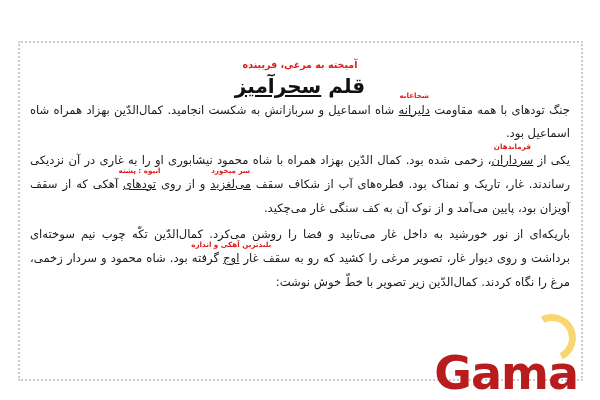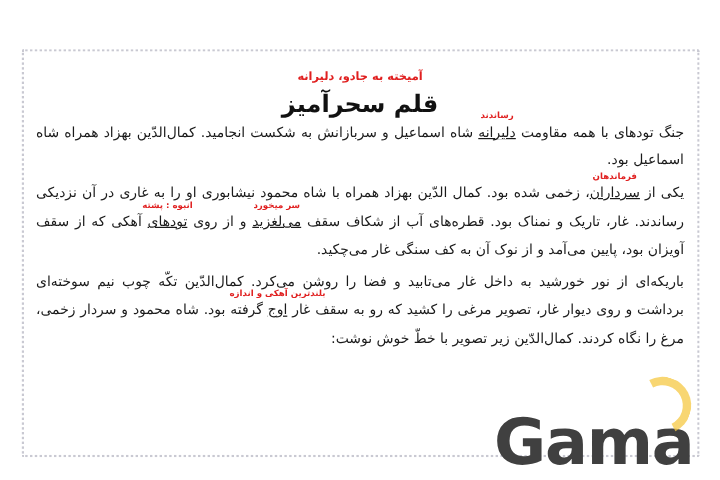--- a/index.html
+++ b/index.html
@@ -34,24 +34,24 @@
     border: 2px dotted #c9c9d2;
     border-radius: 2px;
     pointer-events: none;
   }
 
   
   #watermark {
     position: absolute;
     right: 22px;
     bottom: 4px;
-    font-size: 53px;
+    font-size: 46px;
     font-weight: bold;
     letter-spacing: -1px;
-    color: #404040;
+    color: #b91c1c;
     font-family: "DejaVu Sans", "Liberation Sans", sans-serif;
     line-height: 1;
     user-select: none;
     direction: ltr;
   }
   #watermark-arc {
     position: absolute;
     right: 24px;
     bottom: 38px;
     width: 34px;
@@ -84,20 +84,21 @@
   }
   .main-title {
     text-align: center;
     font-size: 20px;
     font-weight: bold;
     color: #111111;
     line-height: 1.1;
     margin: 0 0 2px 0;
   }
   .main-title .u {
+    text-decoration: underline;
     text-underline-offset: 2px;
   }
 
   .para {
     font-size: 11.6px;
     line-height: 2.05;
     color: #1a1a1a;
     text-align: justify;
     text-justify: inter-word;
     margin: 0 0 3px 0;
@@ -131,24 +132,24 @@
 
 <div id="page">
 
   <div class="frame"></div>
 
   <div id="watermark">Gama</div>
   <div id="watermark-arc"></div>
 
   <div id="content">
 
-    <div class="title-note">آمیخته به جادو، دلیرانه</div>
+    <div class="title-note">آمیخته به مرغی، فریبنده</div>
 
     <div class="main-title"><span>قلم </span><span class="u">سحرآمیز</span></div>
 
     <div id="paragraphs">
-        <div class="para"><span>جنگ تودهای با همه مقاومت </span><span class="ann">دلیرانه<span class="gloss">رساندند</span></span><span> شاه اسماعیل و سربازانش به شکست انجامید. کمال‌الدّین بهزاد همراه شاه اسماعیل بود.</span></div>
+        <div class="para"><span>جنگ تودهای با همه مقاومت </span><span class="ann">دلیرانه<span class="gloss">شجاعانه</span></span><span> شاه اسماعیل و سربازانش به شکست انجامید. کمال‌الدّین بهزاد همراه شاه اسماعیل بود.</span></div>
         <div class="para"><span>یکی از </span><span class="ann">سرداران<span class="gloss">فرماندهان</span></span><span>، زخمی شده بود. کمال الدّین بهزاد همراه با شاه محمود نیشابوری او را به غاری در آن نزدیکی رساندند. غار، تاریک و نمناک بود. قطره‌های آب از شکاف سقف </span><span class="ann">می‌لغزید<span class="gloss">سر میخورد</span></span><span> و از روی </span><span class="ann">تودهای<span class="gloss">انبوه : پشته</span></span><span> آهکی که از سقف آویزان بود، پایین می‌آمد و از نوک آن به کف سنگی غار می‌چکید.</span></div>
         <div class="para"><span>باریکه‌ای از نور خورشید به داخل غار می‌تابید و فضا را روشن می‌کرد. کمال‌الدّین تکّه چوب نیم سوخته‌ای برداشت و روی دیوار غار، تصویر مرغی را کشید که رو به سقف غار </span><span class="ann">اوج<span class="gloss">بلندترین آهکی و اندازه</span></span><span> گرفته بود. شاه محمود و سردار زخمی، مرغ را نگاه کردند. کمال‌الدّین زیر تصویر با خطّ خوش نوشت:</span></div>
       </div>
 
   </div>
 </div>
 
 </body></html>

